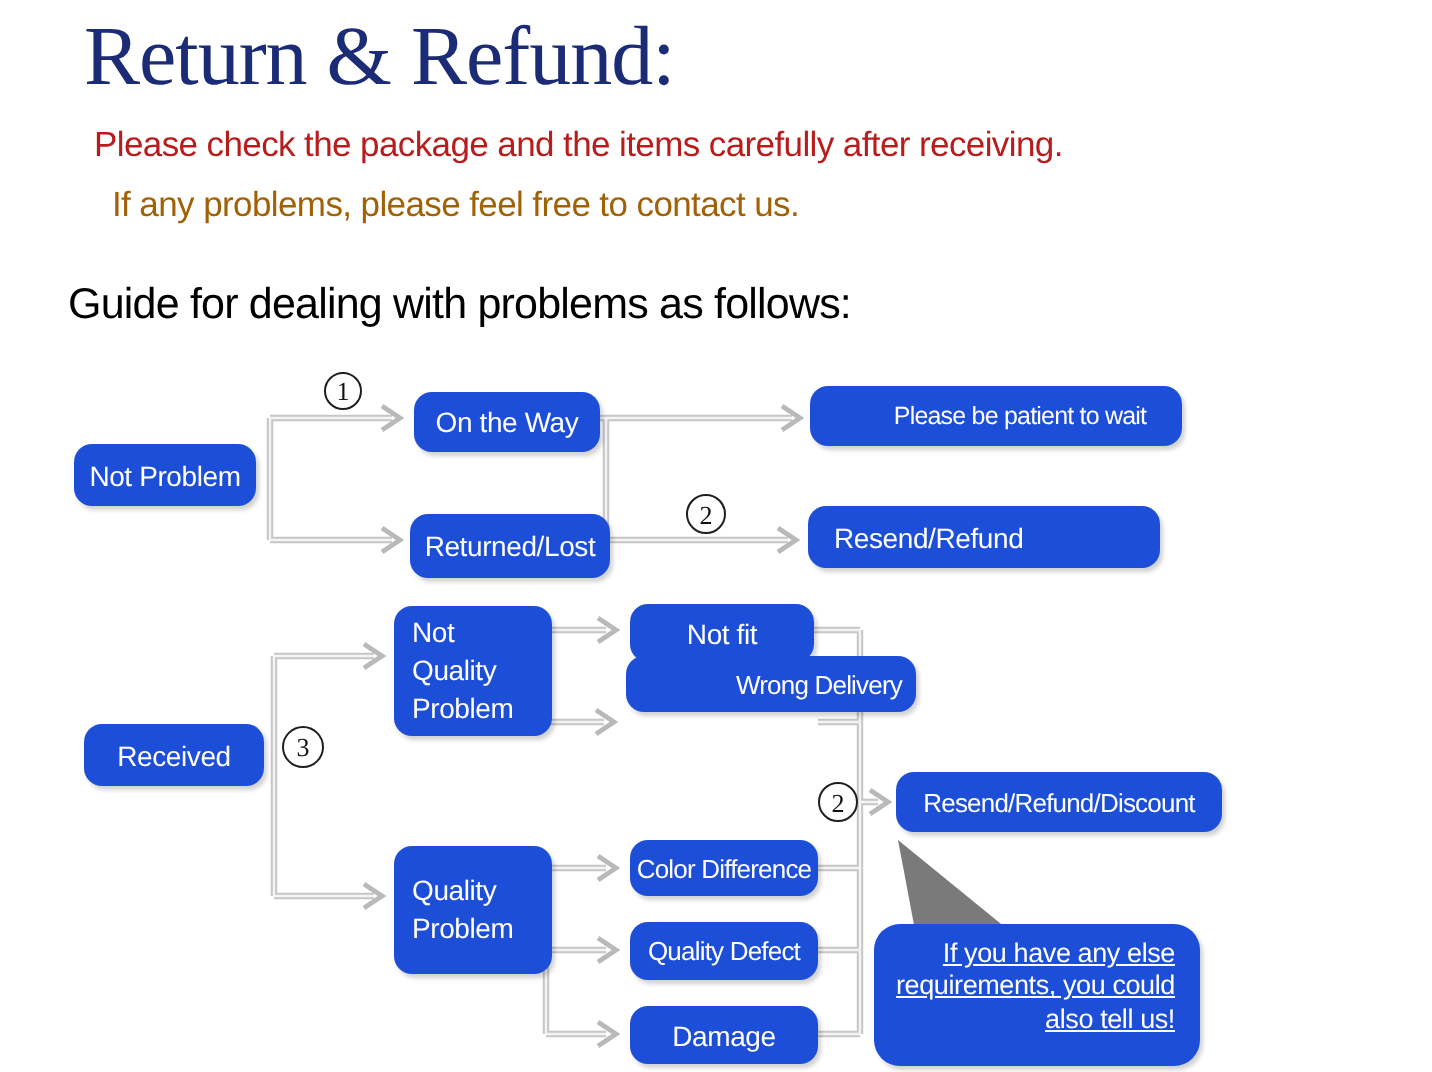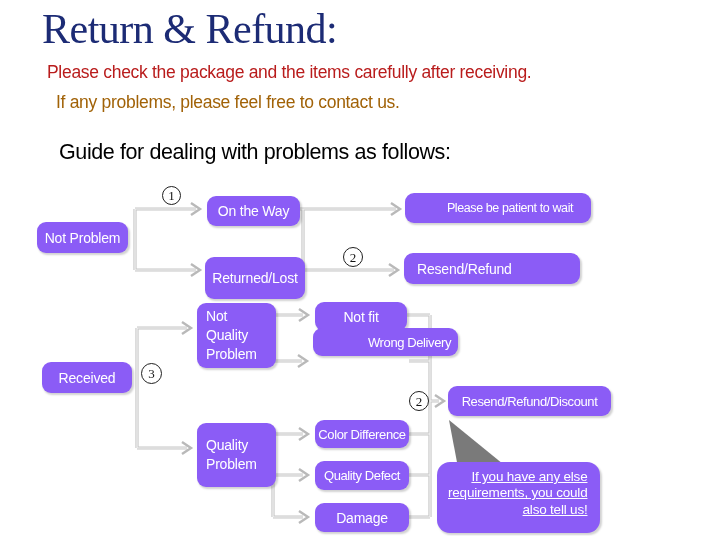--- a/index.html
+++ b/index.html
@@ -7,24 +7,24 @@
     width:716px; height:536px; background:#ffffff; position:relative;
     font-family:"Liberation Sans", sans-serif; overflow:hidden;
   }
   .abs { position:absolute; }
   .page-title {
     left:42px; top:5px; font-family:"Liberation Serif", serif;
     font-weight:normal; font-size:42px; color:#1c2b75; letter-spacing:-0.5px;
   }
   .intro-1 { left:47px; top:62px; font-size:17.5px; color:#b91c1c; letter-spacing:-0.3px; font-weight:500; }
   .intro-2 { left:56px; top:92px; font-size:17.5px; color:#a16207; letter-spacing:-0.3px; font-weight:500; }
-  .guide-heading { left:34px; top:140px; font-size:21.5px; color:#000; letter-spacing:-0.4px; font-weight:500;margin-left:25px; }
+  .guide-heading { left:34px; top:140px; font-size:21.5px; color:#000; letter-spacing:-0.4px; font-weight:500; }
   .wires { position:absolute; left:0; top:0; z-index:0; }
   .node {
-    position:absolute; z-index:1; background:#8b5cf6; color:#ffffff;
+    position:absolute; z-index:1; background:#1d4ed8; color:#ffffff;
     border-radius:9px; display:flex; align-items:center; justify-content:center;
     font-size:14px; letter-spacing:-0.2px;
     box-shadow:1.5px 2px 2px rgba(0,0,0,0.18);
   }
   .node.small { font-size:13px; letter-spacing:-0.4px; }
   .node.tiny  { font-size:12.5px; letter-spacing:-0.4px; }
   .node.multiline {
     justify-content:flex-start; text-align:left; white-space:pre-line;
     padding-left:9px; line-height:1.38; font-size:14px;
   }
@@ -77,21 +77,21 @@
     <path d="M299,428 L308,434 L299,440"></path>
     <path d="M299,469 L308,475 L299,481"></path>
     <path d="M299,511 L308,517 L299,523"></path>
     <path d="M435,395 L444,401 L435,407"></path>
   </g>
   <polygon points="449,420 503,464 459,473" fill="#7a7a7a"></polygon>
 </svg>
 
 <div class="node" style="left:37px; top:222px; width:91px; height:31px;">Not Problem</div>
 <div class="node" style="left:207px; top:196px; width:93px; height:30px;">On the Way</div>
-<div class="node" style="left:205px; top:257px; width:100px; height:42px;">Returned/Lost</div>
+<div class="node" style="left:205px; top:257px; width:100px; height:32px;">Returned/Lost</div>
 <div class="node tiny" style="left:405px; top:193px; width:162px; height:30px;padding-left:24px;">Please be patient to wait</div>
 <div class="node" style="left:404px; top:253px; width:163px; height:31px; justify-content:flex-start; padding-left:13px;">Resend/Refund</div>
 
 <div class="node" style="left:42px; top:362px; width:90px; height:31px;">Received</div>
 <div class="node multiline" style="left:197px; top:303px; width:70px; height:65px;">Not
 Quality
 Problem</div>
 <div class="node" style="left:315px; top:302px; width:92px; height:29px;">Not fit</div>
 <div class="node small" style="left:313px; top:328px; width:97px; height:28px;padding-left:48px;">Wrong Delivery</div>
 <div class="node multiline" style="left:197px; top:423px; width:70px; height:64px;">Quality

